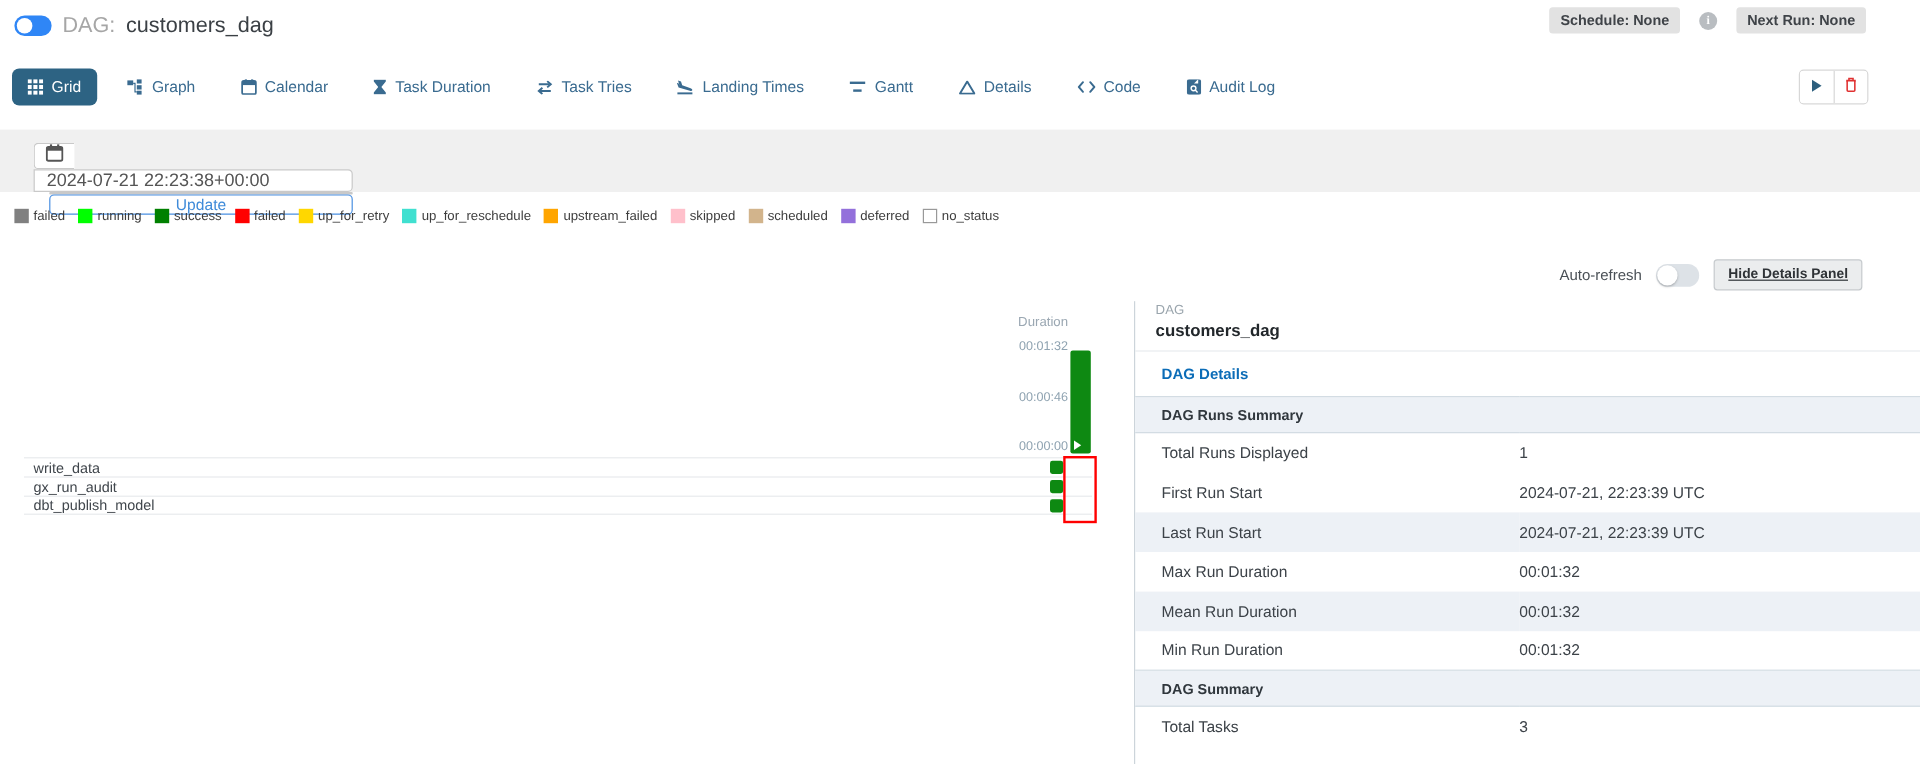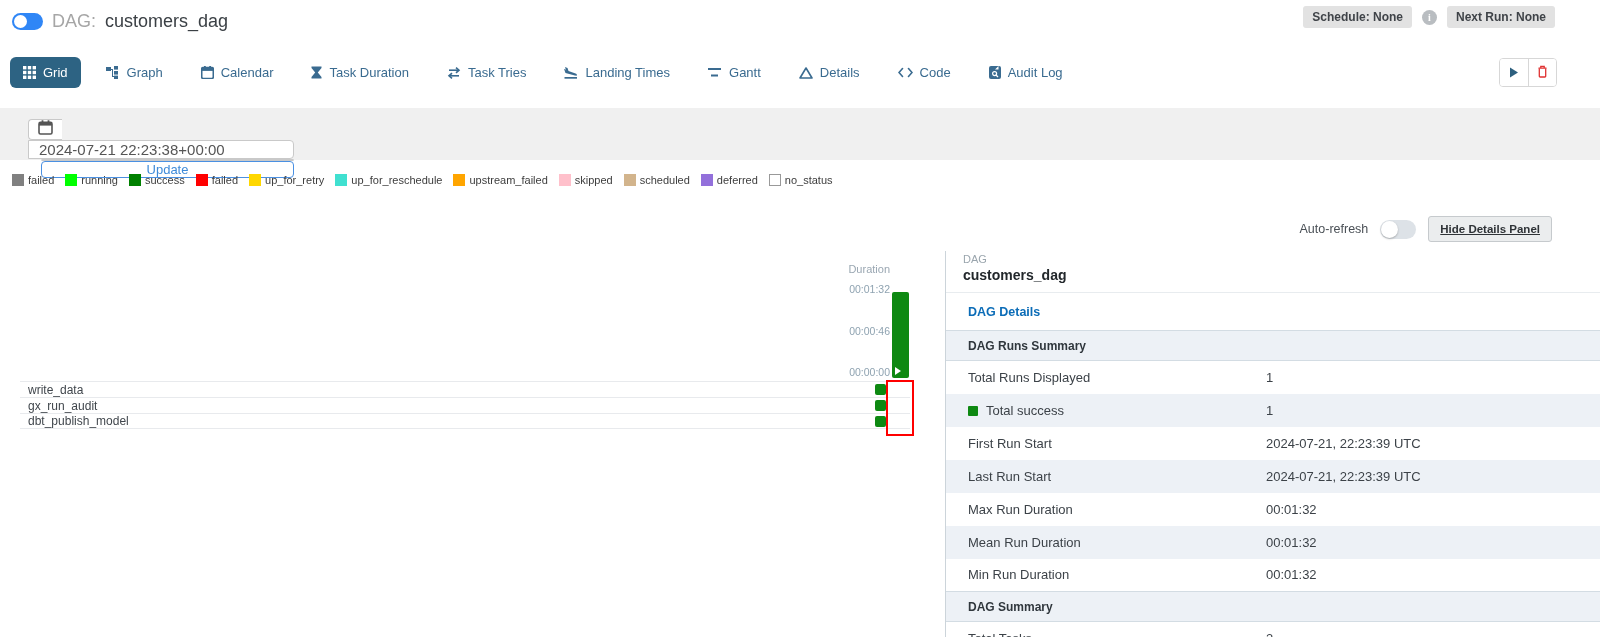--- a/index.html
+++ b/index.html
@@ -7,21 +7,21 @@
   body { font-family:"Liberation Sans", sans-serif; color:#3c4248; }
   .page { position:relative; width:1600px; height:637px; background:#fff; overflow:hidden; }
 
   
   .header { position:absolute; top:0; left:0; right:0; height:44px; }
   .header-left { position:absolute; left:12px; top:11px; display:flex; align-items:center; gap:9px; }
   .dag-toggle { width:31px; height:17px; border-radius:9px; background:#2f86f6; position:relative; cursor:pointer; }
   .dag-toggle .knob { position:absolute; left:2px; top:2px; width:13px; height:13px; border-radius:50%; background:#fff; }
   .title-prefix { font-size:18px; color:#a6a6a6; }
   .title-name { font-size:18px; color:#3b4045; }
-  .header-right { position:absolute; right:45px; top:6px; display:flex; align-items:center; gap:10px; }
+  .header-right { position:absolute; right:45px; top:6px; display:flex; align-items:center; gap:16px; }
   .badge { background:#e2e2e2; color:#3f4348; font-size:12px; font-weight:bold; padding:4px 9px; border-radius:3px; }
   .info-icon { width:15px; height:15px; border-radius:50%; background:#b9bdc1; color:#fff; font-size:10px; font-weight:bold; display:flex; align-items:center; justify-content:center; font-family:"Liberation Serif", serif; }
 
   
   .tabs { position:absolute; top:57px; left:10px; display:flex; align-items:center; }
   .tab { display:flex; align-items:center; gap:7px; padding:8px 13px; font-size:13px; color:#3a6b90; border-radius:6px; cursor:pointer; margin-right:12px; white-space:nowrap; }
   .tab.active { background:#2d6383; color:#fff; }
   .tab svg { display:block; }
   .tab-actions { position:absolute; top:58px; right:43px; display:flex; border:1px solid #d7d7d7; border-radius:4px; overflow:hidden; }
   .tab-action { width:28px; height:27px; background:#fff; display:flex; align-items:center; justify-content:center; cursor:pointer; }
@@ -346,24 +346,20 @@
 
     <table class="ptable">
       <tbody>
         <tr class="ptable-header">
           <td class="pcell-label" colspan="2">DAG Runs Summary</td>
         </tr>
         <tr class="prow">
           <td class="pcell-label">Total Runs Displayed</td>
           <td class="pcell-value">1</td>
         </tr>
-        <tr class="prow alt">
-          <td class="pcell-label"><span class="row-swatch" style="background: rgb(14, 137, 18);"></span><span>Total success</span></td>
-          <td class="pcell-value">1</td>
-        </tr>
         <tr class="prow">
           <td class="pcell-label">First Run Start</td>
           <td class="pcell-value">2024-07-21, 22:23:39 UTC</td>
         </tr>
         <tr class="prow alt">
           <td class="pcell-label">Last Run Start</td>
           <td class="pcell-value">2024-07-21, 22:23:39 UTC</td>
         </tr>
         <tr class="prow">
           <td class="pcell-label">Max Run Duration</td>

